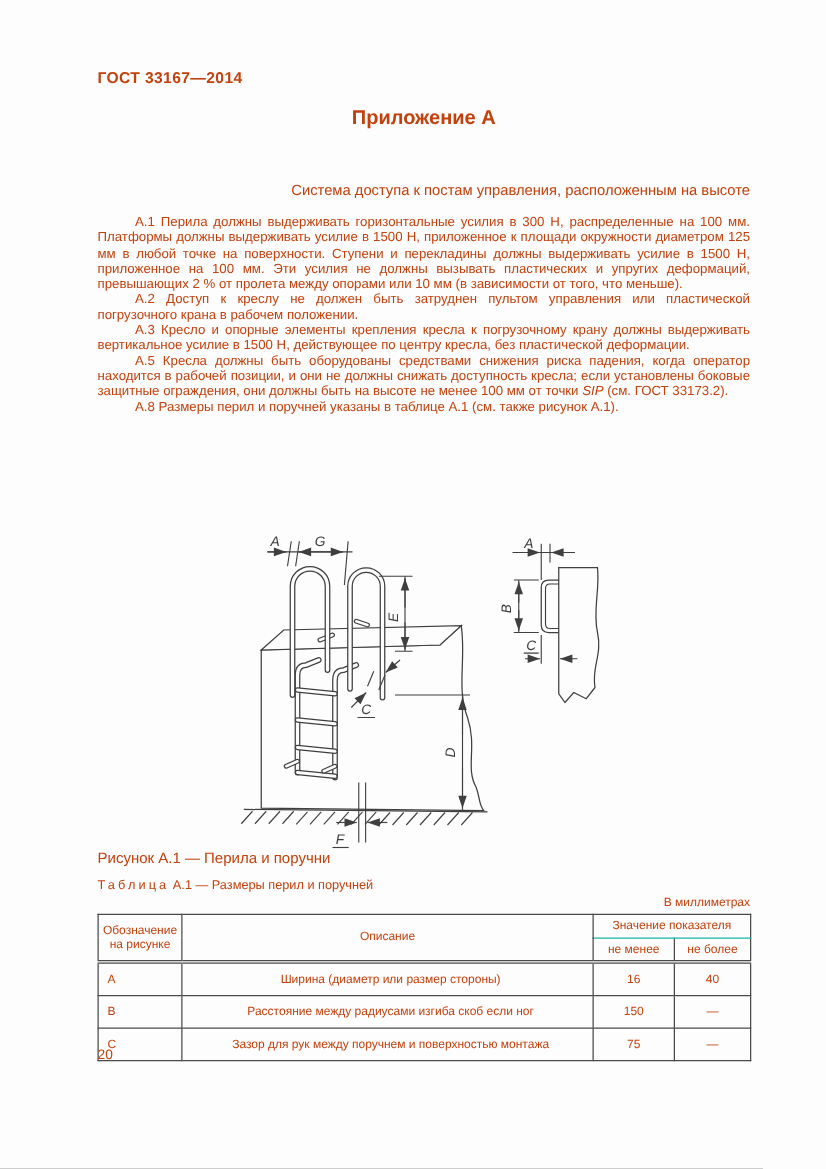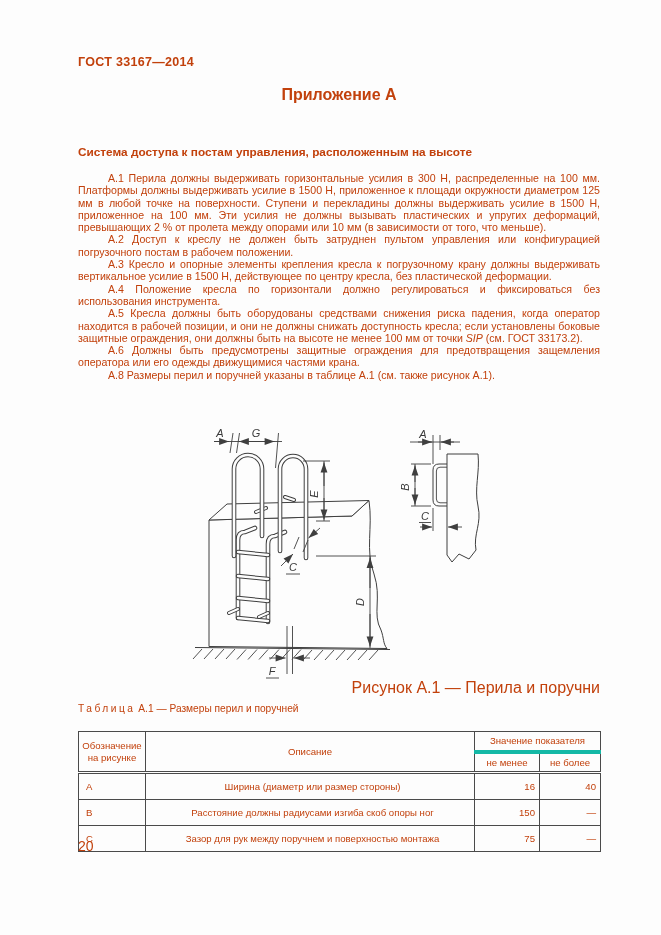--- a/index.html
+++ b/index.html
@@ -3,59 +3,57 @@
 <meta charset="utf-8">
 <style>
   html,body{margin:0;padding:0;background:#888;}
   .page{
     position:relative;width:661px;height:935px;margin:0 auto;background:#fdfdfd;
     font-family:"Liberation Sans",sans-serif;color:#c2410c;overflow:hidden;
   }
   .abs{position:absolute;}
   .gost-header{left:78px;top:55px;font-size:12.5px;font-weight:bold;letter-spacing:.3px;}
   .appendix{left:78px;top:88px;width:522px;text-align:center;font-size:16px;font-weight:bold;line-height:13px;}
-  .doc-title{left:78px;top:145px;width:522px;text-align:left;font-size:11.8px;font-weight:bold;}
+  .doc-title{left:78px;top:145px;width:522px;text-align:right;font-size:11.8px;font-weight:normal;}
   .paras{left:78px;top:172px;width:522px;font-size:10.6px;line-height:12.3px;text-align:justify;}
   .paras p{margin:0;text-indent:30px;}
   .fig-svg{left:182px;top:428px;}
-  .fig-caption{left:78px;top:679px;width:522px;text-align:right;font-size:16px;}
+  .fig-caption{left:78px;top:679px;width:522px;text-align:left;font-size:12px;}
   .tbl-caption{left:78px;top:703px;width:522px;font-size:10.2px;}
   .tbl-caption .spaced{letter-spacing:2.5px;}
   .units-note{left:78px;top:717px;width:522px;text-align:right;font-size:9.6px;}
   .gost-table{left:78px;top:731px;width:522px;border-collapse:collapse;font-size:9.6px;table-layout:fixed;border-radius:24px;}
   .gost-table th,.gost-table td{border:1px solid #4a4a4a;padding:2px 4px;vertical-align:middle;}
   .gost-table th{font-weight:normal;text-align:center;line-height:11.5px;padding:3px 2px;}
   .gost-table .hdr-bottom th{border-bottom:3px double #4a4a4a;}
   .gost-table td{height:21px;}
   .gost-table td.mark{text-align:left;padding-left:7px;}
   .gost-table td.desc{text-align:center;padding-left:9px;}
-  .gost-table td.val{text-align:right;}
-  .page-num{left:78px;top:838px;font-size:14px;}
+  .gost-table td.val{text-align:center;}
+  .page-num{left:78px;top:838px;font-size:11px;}
   .dim-label{font-family:"Liberation Sans",sans-serif;font-style:italic;font-size:11px;fill:#3a3a3a;}
 </style>
 </head>
 <body>
 
 <div class="page">
 
   <div class="abs gost-header">ГОСТ 33167—2014</div>
 
   <div class="abs appendix">
     <div>Приложение А</div>
   </div>
 
   <div class="abs doc-title">Система доступа к постам управления, расположенным на высоте</div>
 
   <div class="abs paras">
     <p>А.1 Перила должны выдерживать горизонтальные усилия в 300 Н, распределенные на 100 мм. Платформы должны выдерживать усилие в 1500 Н, приложенное к площади окружности диаметром 125 мм в любой точке на поверхности. Ступени и перекладины должны выдерживать усилие в 1500 Н, приложенное на 100 мм. Эти усилия не должны вызывать пластических и упругих деформаций, превышающих 2 % от пролета между опорами или 10 мм (в зависимости от того, что меньше).</p>
-    <p>А.2 Доступ к креслу не должен быть затруднен пультом управления или конфигурацией погрузочного постам в рабочем положении.</p>
+    <p>А.2 Доступ к креслу не должен быть затруднен пультом управления или пластической погрузочного крана в рабочем положении.</p>
     <p>А.3 Кресло и опорные элементы крепления кресла к погрузочному крану должны выдерживать вертикальное усилие в 1500 Н, действующее по центру кресла, без пластической деформации.</p>
-    <p>А.4 Положение кресла по горизонтали должно регулироваться и фиксироваться без использования инструмента.</p>
     <p><span>А.5 Кресла должны быть оборудованы средствами снижения риска падения, когда оператор находится в рабочей позиции, и они не должны снижать доступность кресла; если установлены боковые защитные ограждения, они должны быть на высоте не менее 100 мм от точки </span><i>SIP</i><span> (см. ГОСТ 33173.2).</span></p>
-    <p>А.6 Должны быть предусмотрены защитные ограждения для предотвращения защемления оператора или его одежды движущимися частями крана.</p>
     <p>А.8 Размеры перил и поручней указаны в таблице А.1 (см. также рисунок А.1).</p>
   </div>
 
   <svg class="abs fig-svg" width="300" height="252" viewBox="0 0 300 252">
     <defs>
       <marker id="arr" viewBox="0 0 10 8" refX="9.5" refY="4" markerWidth="11" markerHeight="9" orient="auto" markerUnits="userSpaceOnUse">
         <path d="M0.5,0.9 L9.5,4 L0.5,7.1 Z" fill="#3f3f3f"></path>
       </marker>
     </defs>
 
@@ -157,47 +155,48 @@
       <text class="dim-label" x="243" y="92">C</text>
     </g>
   </svg>
 
   <div class="abs fig-caption">Рисунок А.1 — Перила и поручни</div>
 
   <div class="abs tbl-caption">
     <span class="spaced">Таблица</span><span> А.1 — Размеры перил и поручней</span>
   </div>
 
+  <div class="abs units-note">В миллиметрах</div>
 
   <table class="abs gost-table">
     <colgroup>
       <col style="width:67px">
         <col style="width:329px">
         <col style="width:65px">
         <col style="width:61px">
     </colgroup>
     <tbody>
         <tr class="hdr-bottom">
       <th rowspan="2">Обозначение на рисунке</th>
       <th rowspan="2">Описание</th>
-      <th colspan="2" style="border-bottom:4px solid #14b8a6">Значение показателя</th>
+      <th colspan="2" style="border-bottom:1px solid #14b8a6">Значение показателя</th>
     </tr>
     <tr class="hdr-bottom">
       <th>не менее</th>
       <th>не более</th>
     </tr>
     <tr>
       <td class="mark">A</td>
       <td class="desc">Ширина (диаметр или размер стороны)</td>
       <td class="val">16</td>
       <td class="val">40</td>
     </tr>
     <tr>
       <td class="mark">B</td>
-      <td class="desc">Расстояние должны радиусами изгиба скоб опоры ног</td>
+      <td class="desc">Расстояние между радиусами изгиба скоб если ног</td>
       <td class="val">150</td>
       <td class="val">—</td>
     </tr>
     <tr>
       <td class="mark">C</td>
       <td class="desc">Зазор для рук между поручнем и поверхностью монтажа</td>
       <td class="val">75</td>
       <td class="val">—</td>
     </tr>
   </tbody>

